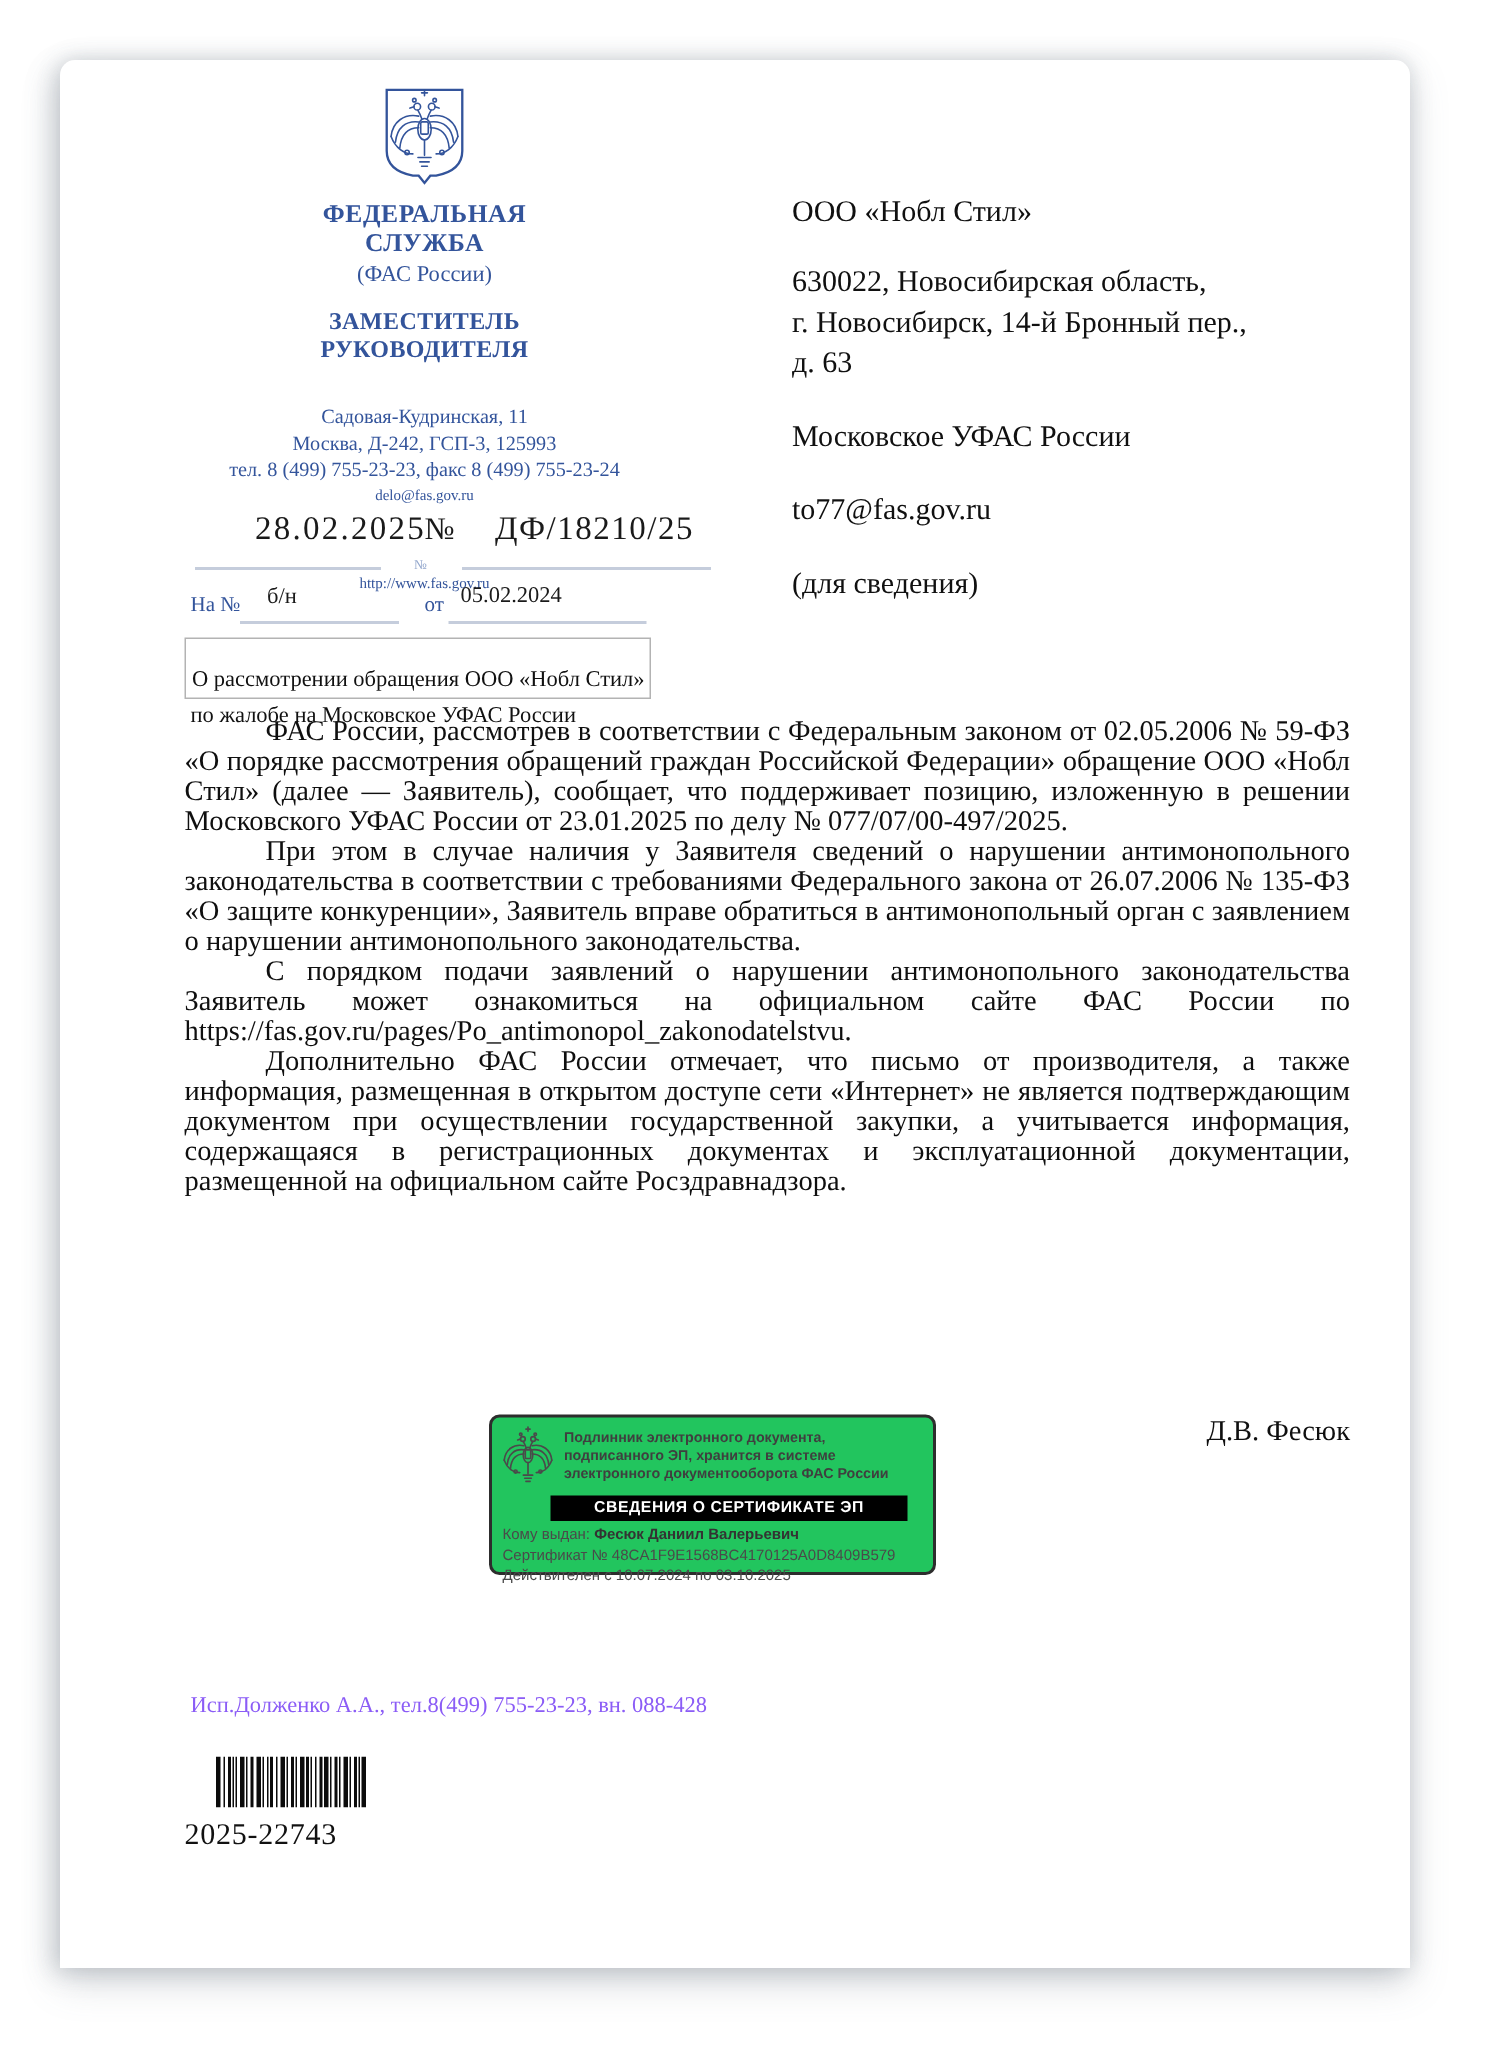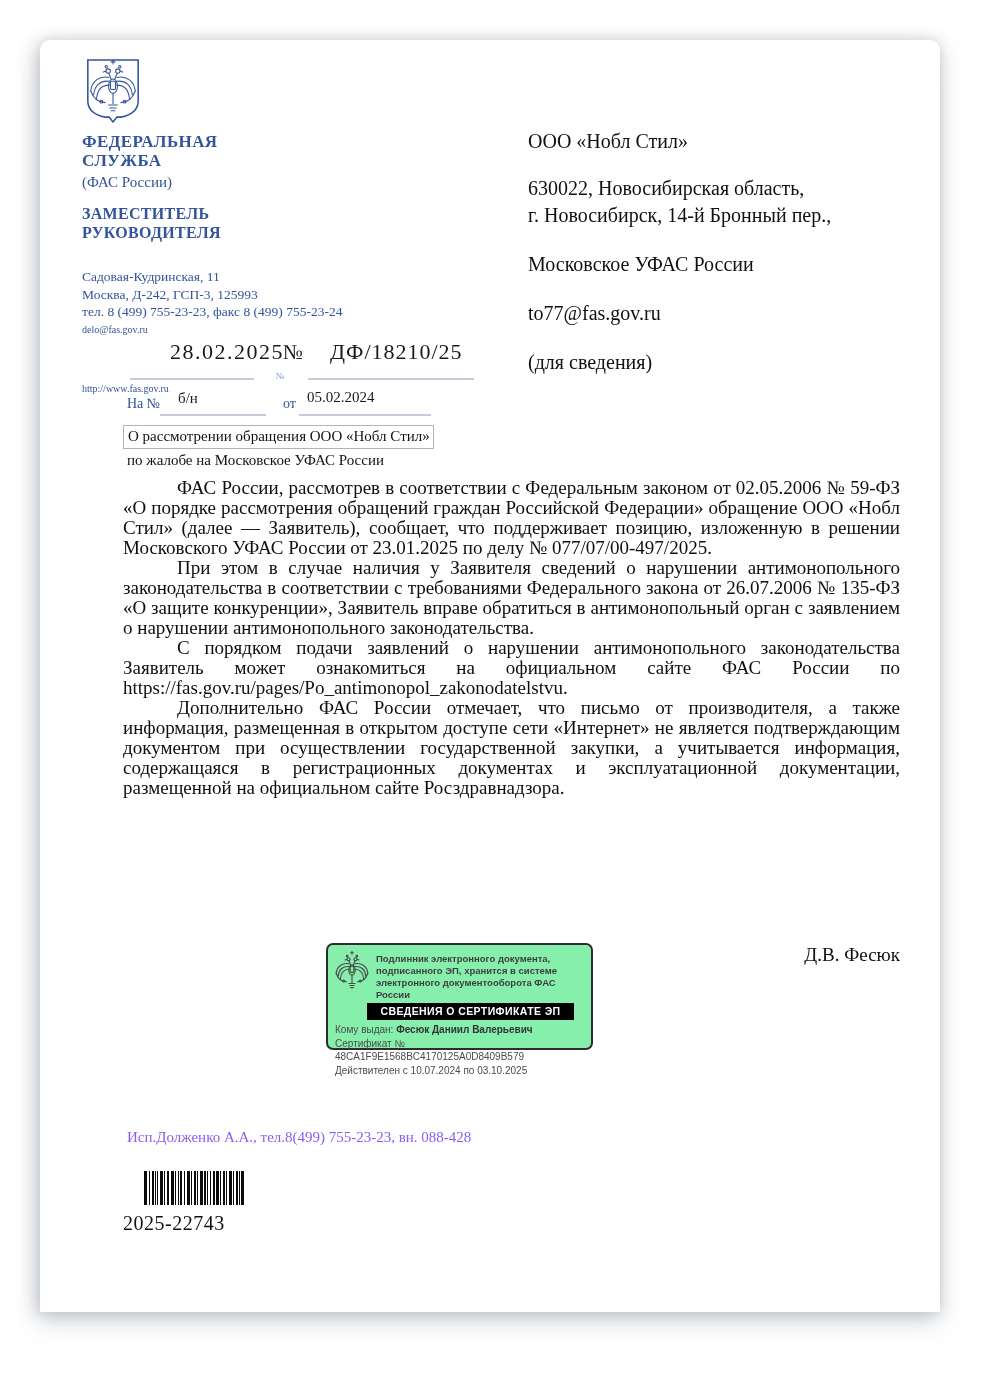--- a/index.html
+++ b/index.html
@@ -10,21 +10,21 @@
     -webkit-font-smoothing:antialiased;
   }
   .page{
     position:absolute;left:40px;top:40px;width:900px;height:1272px;
     background:#ffffff;border-radius:10px 10px 0 0;
     box-shadow:0 0 14px rgba(100,110,125,.25), 0 10px 26px rgba(100,110,125,.22), -8px 4px 18px rgba(100,110,125,.14);
   }
   
   .letterhead{
     position:absolute;left:42px;top:16px;width:402px;
-    text-align:left;color:#33549b;
+    text-align:center;color:#33549b;
   }
   .emblem{display:inline-block;margin-bottom:4px;}
   .org-line{font-weight:bold;font-size:17px;line-height:19px;letter-spacing:.4px;}
   .org-short{font-size:15px;line-height:18px;margin-top:3px;}
   .pos-block{margin-top:13px;}
   .pos-line{font-weight:bold;font-size:16px;line-height:19px;letter-spacing:.3px;}
   .lh-address{margin-top:26px;font-size:13.5px;line-height:17.5px;}
   .lh-contacts{display:flex;justify-content:center;gap:42px;font-size:10px;line-height:17.5px;flex-direction:column;}
   
   .ref-date{position:absolute;left:98px;top:299px;font-size:22px;letter-spacing:1.5px;color:#1a1a1a;margin-left:32px;}
@@ -35,35 +35,35 @@
   .ul1{left:90px;top:338px;width:124px;}
   .ul2{left:268px;top:338px;width:166px;}
   .ul3{left:120px;top:374px;width:106px;}
   .ul4{left:259px;top:374px;width:132px;}
   .ref-na{position:absolute;left:87px;top:356px;font-size:14px;color:#33549b;}
   .ref-reply-num{position:absolute;left:138px;top:350px;font-size:15px;color:#1a1a1a;}
   .ref-ot{position:absolute;left:243px;top:356px;font-size:14px;color:#33549b;}
   .ref-reply-date{position:absolute;left:267px;top:349px;font-size:15px;color:#1a1a1a;}
   
   .subject{position:absolute;left:83px;top:385px;width:330px;font-size:15px;line-height:19px;color:#111;}
-  .subject .boxed{display:inline-block;border:1px solid #b3b3b3;padding:1px 3px 2px 4px;}
+  .subject .boxed{display:inline-block;border:1px solid #b3b3b3;padding:18px 3px 2px 4px;}
   .subject .line2{margin-top:2px;padding-left:4px;}
   
   .recipient{position:absolute;left:488px;top:88px;width:395px;font-size:20px;line-height:27px;color:#101010;}
   .recipient .gap20{margin-top:20px;}
   .recipient .gap22{margin-top:22px;}
   
   .letter-body{position:absolute;left:83px;top:438px;width:777px;font-size:19px;line-height:20px;color:#0f0f0f;text-align:justify;}
   .letter-body p{margin:0;text-indent:54px;}
   
   .signature{position:absolute;left:83px;top:904px;width:777px;text-align:right;font-size:19px;color:#0f0f0f;}
   
   .stamp{
-    position:absolute;left:286px;top:903px;width:267px;height:107px;box-sizing:border-box;
-    border:2px solid #2d2d2d;border-radius:7px;background:#86efac;padding:5px 17px 4px 7px;
+    position:absolute;left:286px;top:903px;width:298px;height:107px;box-sizing:border-box;
+    border:2px solid #2d2d2d;border-radius:7px;background:#22c55e;padding:5px 17px 4px 7px;
     font-family:"Liberation Sans", sans-serif;
   }
   .stamp-top{display:flex;gap:7px;align-items:flex-start;}
   .stamp-top-text{font-size:9.5px;line-height:12px;font-weight:bold;color:#3f3f3f;padding-top:3px;}
   .stamp-bar{margin-top:2px;background:#000;color:#fff;text-align:center;font-size:10.5px;font-weight:bold;letter-spacing:.4px;padding:2px 0 3px 0;margin-left:32px;}
   .stamp-info{margin-top:3px;font-size:10px;line-height:13.5px;color:#4a4a4a;}
   .stamp-info b{color:#333;}
   
   .executor{position:absolute;left:87px;top:1089px;font-size:15px;color:#8b5cf6;}
   .barcode{position:absolute;left:104px;top:1131px;}
@@ -136,20 +136,21 @@
   <div class="subject">
     <span class="boxed">О  рассмотрении  обращения  ООО  «Нобл  Стил»</span>
     <div class="line2">по жалобе на Московское УФАС России</div>
   </div>
 
   <div class="recipient">
     <div>ООО «Нобл Стил»</div>
     <div class="gap20">
       <div>630022, Новосибирская область,</div>
       <div>г. Новосибирск, 14-й Бронный пер.,</div>
+      <div>д. 63</div>
     </div>
     <div class="gap22">Московское УФАС России</div>
     <div class="gap22">to77@fas.gov.ru</div>
     <div class="gap22">(для сведения)</div>
   </div>
 
   <div class="letter-body">
     <p>ФАС России, рассмотрев в соответствии с Федеральным законом от 02.05.2006 № 59-ФЗ «О порядке рассмотрения обращений граждан Российской Федерации» обращение ООО «Нобл Стил» (далее — Заявитель), сообщает, что поддерживает позицию, изложенную в решении Московского УФАС России от 23.01.2025 по делу № 077/07/00-497/2025.</p>
     <p>При этом в случае наличия у Заявителя сведений о нарушении антимонопольного законодательства в соответствии с требованиями Федерального закона от 26.07.2006 № 135-ФЗ «О защите конкуренции», Заявитель вправе обратиться в антимонопольный орган с заявлением о нарушении антимонопольного законодательства.</p>
     <p>С порядком подачи заявлений о нарушении антимонопольного законодательства Заявитель может ознакомиться на официальном сайте ФАС России по https://fas.gov.ru/pages/Po_antimonopol_zakonodatelstvu.</p>

